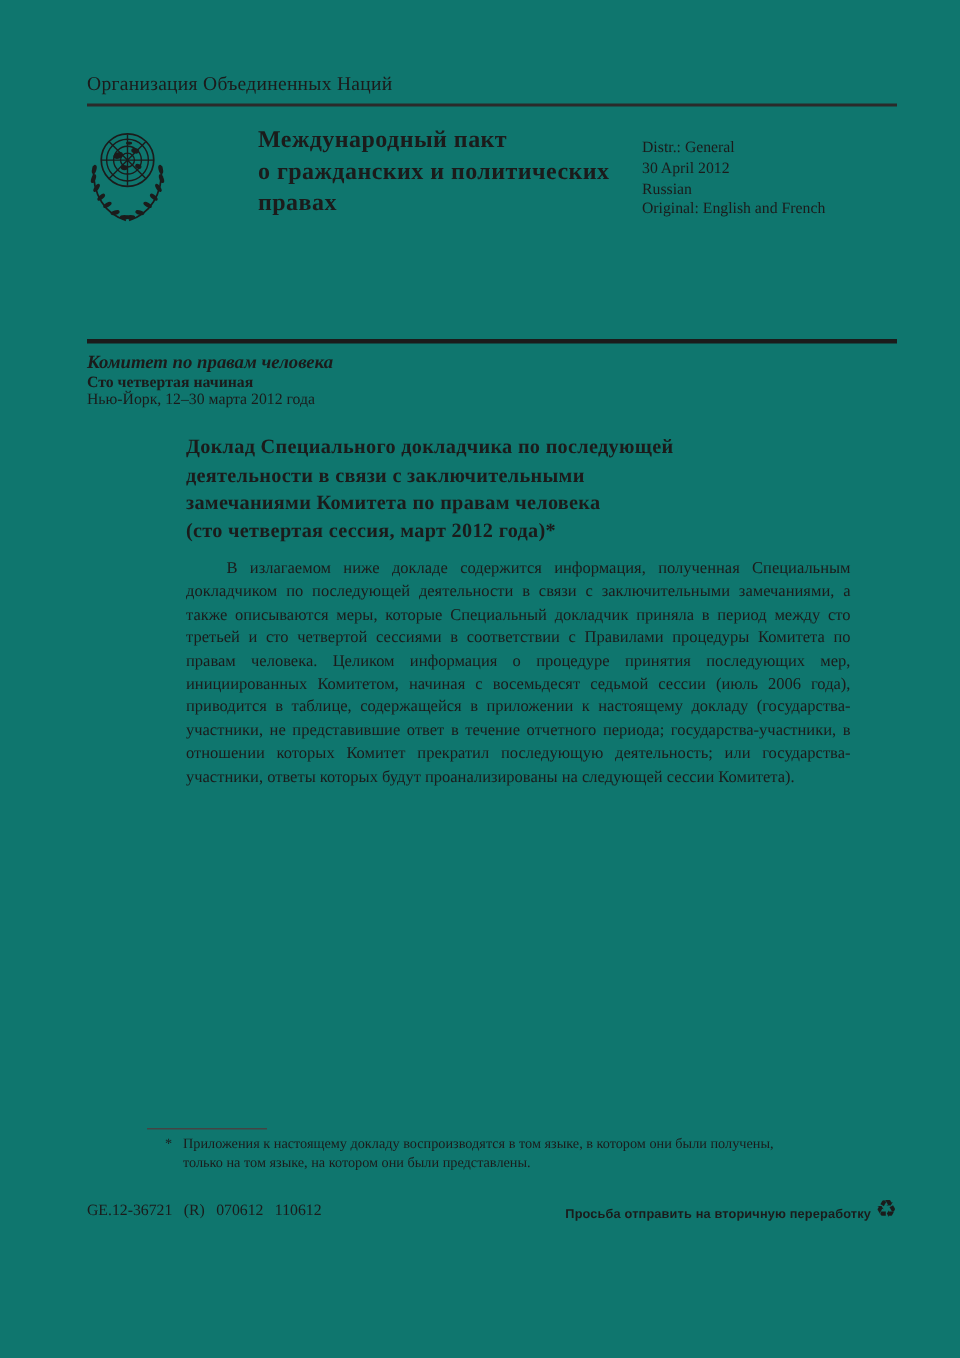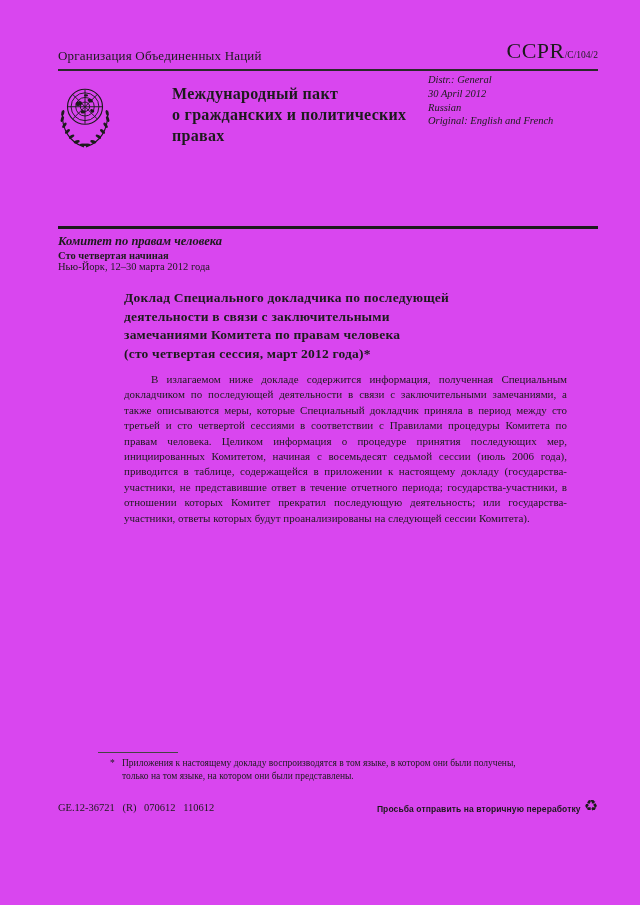--- a/index.html
+++ b/index.html
@@ -1,42 +1,42 @@
 <!DOCTYPE html>
 <html lang="ru"><head>
 <meta charset="utf-8">
 <style>
   html, body { margin: 0; padding: 0; background: #888; }
   #page {
     position: relative;
     width: 640px;
     height: 905px;
     margin: 0 auto;
-    background: #d946ef;
+    background: #0f766e;
     font-family: "Liberation Serif", "DejaVu Serif", serif;
     color: #1b1b1b;
     overflow: hidden;
   }
   .abs { position: absolute; }
 
   
   .org-name { left: 58px; top: 48px; font-size: 13px; letter-spacing: .2px; }
   .symbol-block { right: 42px; top: 38px; text-align: right; white-space: nowrap; }
   .symbol-main { font-size: 22px; letter-spacing: .5px; }
   .symbol-suffix { font-size: 9.5px; }
   .header-rule { left: 58px; top: 69px; width: 540px; height: 2px; background: #2a2a2a; }
 
   .emblem { left: 58px; top: 82px; }
 
   .covenant-title {
     left: 124px; top: 83px;
     font-size: 16px; font-weight: bold; line-height: 21px;
     white-space: pre-line; letter-spacing: .3px; margin-left: 48px;
   }
-  .meta-block { left: 428px; top: 73px; font-size: 10.5px; line-height: 13.8px; font-style: italic; }
+  .meta-block { left: 428px; top: 92px; font-size: 10.5px; line-height: 13.8px; }
 
   .section-rule { left: 58px; top: 226px; width: 540px; height: 2.5px; background: #1b1b1b; }
 
   .committee-name { left: 58px; top: 234px; font-size: 12.5px; font-weight: bold; font-style: italic; }
   .session-number { left: 58px; top: 250px; font-size: 10.5px; font-weight: bold; }
   .session-venue  { left: 58px; top: 261px; font-size: 10.5px; }
 
   .report-title {
     left: 124px; top: 289px;
     font-size: 13.5px; font-weight: bold; line-height: 18.5px;
@@ -60,23 +60,20 @@
   }
   .recycle-note { font-size: 8.5px; font-weight: bold; letter-spacing: .1px; }
   .recycle-glyph { font-family: "DejaVu Sans", sans-serif; font-size: 16px; line-height: 1; }
 </style>
 </head>
 <body>
 
 <div id="page">
 
   <div class="abs org-name">Организация Объединенных Наций</div>
-  <div class="abs symbol-block">
-    <span class="symbol-main">CCPR</span><span class="symbol-suffix">/C/104/2</span>
-  </div>
   <div class="abs header-rule"></div>
 
   <div class="abs emblem">
     <svg width="54" height="68" viewBox="0 0 52 66" aria-hidden="true">
       <defs>
           <clipPath id="globeclip">
             <circle cx="26" cy="24" r="16.6"></circle>
           </clipPath>
         </defs>
 

